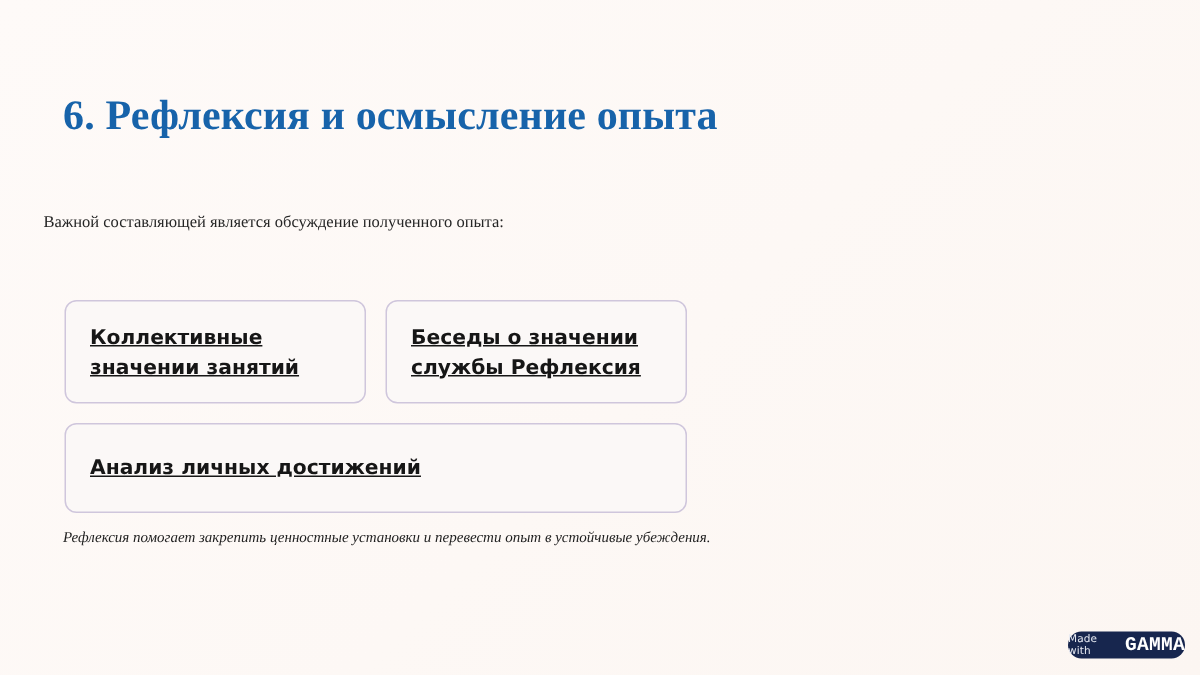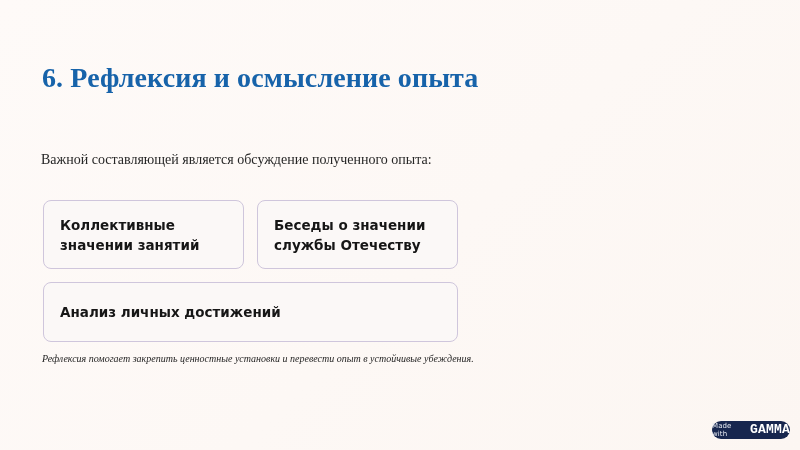--- a/index.html
+++ b/index.html
@@ -38,23 +38,23 @@
     letter-spacing: 0.1px;
     color: #1763aa;
     white-space: nowrap;
   }
 
   
   .intro-text {
     position: absolute;
     left: 29px;
     top: 138px;
-    margin: 12px;
+    margin: 0;
     font-family: "Liberation Serif", "DejaVu Serif", serif;
-    font-size: 14px;
+    font-size: 11px;
     line-height: 20px;
     color: #262626;
     white-space: nowrap;
   }
 
   
   .card-grid {
     position: absolute;
     left: 43px;
     top: 200px;
@@ -84,20 +84,21 @@
     height: 60px;
     text-align: center;
   }
 
   .card-label {
     font-family: "DejaVu Sans", "Liberation Sans", sans-serif;
     font-weight: bold;
     font-size: 13.5px;
     line-height: 20px;
     color: #161616;
+    text-decoration: underline;
   }
 
   .card-label .line {
     display: block;
     white-space: nowrap;
   }
 
   
   .footnote {
     position: absolute;
@@ -159,21 +160,21 @@
     <div class="card half">
       <div class="card-label">
         <span class="line">Коллективные</span>
         <span class="line">значении занятий</span>
       </div>
     </div>
 
     <div class="card half">
       <div class="card-label">
         <span class="line">Беседы о значении</span>
-        <span class="line">службы Отечеству</span>
+        <span class="line">службы Рефлексия</span>
       </div>
     </div>
 
     <div class="card full">
       <div class="card-label">
         <span class="line">Анализ личных достижений</span>
       </div>
     </div>
 
   </div>

